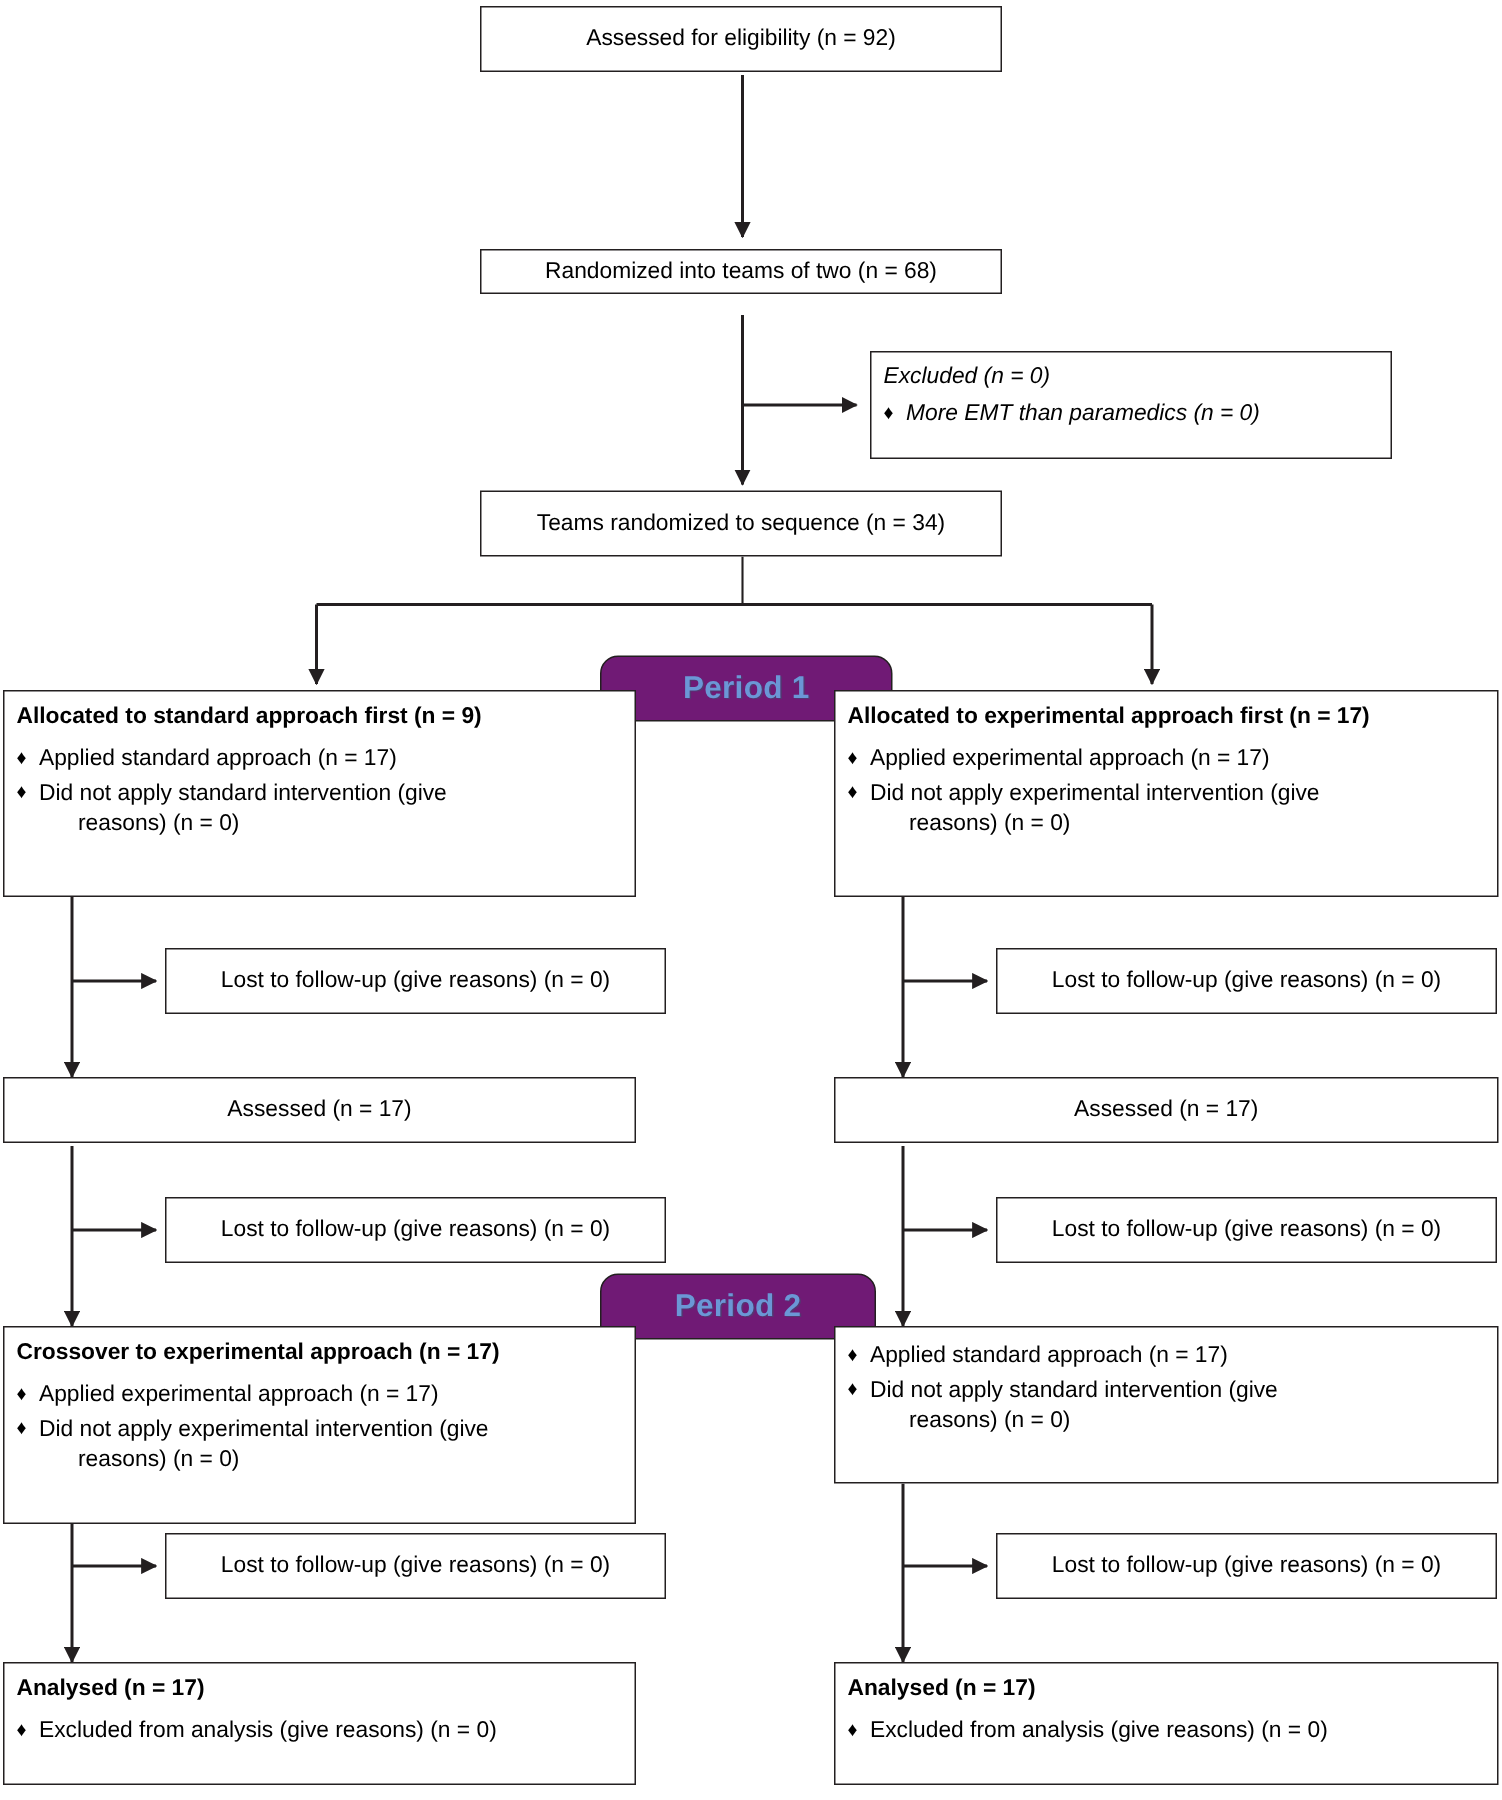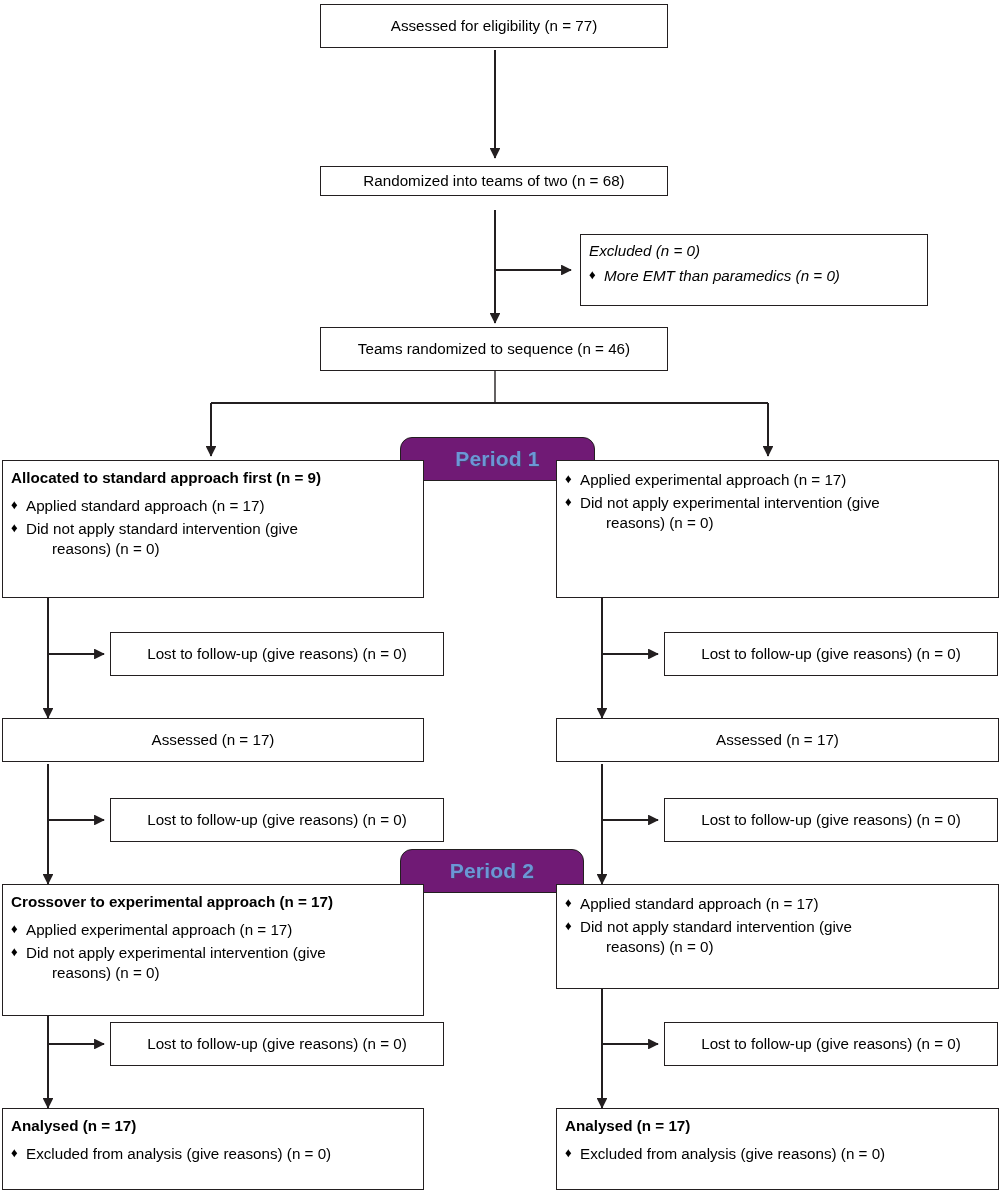--- a/index.html
+++ b/index.html
@@ -102,37 +102,37 @@
       <line x1="602" y1="654" x2="658" y2="654" marker-end="url(#arrow)"></line>
       <line x1="602" y1="764" x2="602" y2="884" marker-end="url(#arrow)"></line>
       <line x1="602" y1="820" x2="658" y2="820" marker-end="url(#arrow)"></line>
 
       <line x1="602" y1="989" x2="602" y2="1108" marker-end="url(#arrow)"></line>
       <line x1="602" y1="1044" x2="658" y2="1044" marker-end="url(#arrow)"></line>
     </g>
   </svg>
 
   <div class="node center" style="left:320px;top:4px;width:348px;height:44px;">
-    <span class="txt">Assessed for eligibility (n = 77)</span>
+    <span class="txt">Assessed for eligibility (n = 92)</span>
   </div>
 
   <div class="node center" style="left:320px;top:166px;width:348px;height:30px;">
     <span class="txt">Randomized into teams of two (n = 68)</span>
   </div>
 
   <div class="node block" style="left:580px;top:234px;width:348px;height:72px;padding-top:8px;font-style:italic;">
     <div class="hdr" style="margin-bottom:8px;font-weight:normal;">Excluded (n = 0)</div>
     <div class="bullet-line">
       <span class="bul">♦</span>
       <span class="btxt">More EMT than paramedics (n = 0)</span>
     </div>
   </div>
 
   <div class="node center" style="left:320px;top:327px;width:348px;height:44px;">
-    <span class="txt">Teams randomized to sequence (n = 46)</span>
+    <span class="txt">Teams randomized to sequence (n = 34)</span>
   </div>
 
   <div class="period-tab" style="left:400px;top:437px;width:193px;height:42px;">
     <span>Period 1</span>
   </div>
 
   <div class="node block" style="left:2px;top:460px;width:422px;height:138px;">
     <div class="hdr">Allocated to standard approach first (n = 9)</div>
     <div class="bullet-line">
       <span class="bul">♦</span>
@@ -141,20 +141,21 @@
     <div class="bullet-line">
       <span class="bul">♦</span>
       <span class="btxt">
         <span>Did not apply standard intervention (give</span>
         <span class="cont">reasons) (n =  0)</span>
       </span>
     </div>
   </div>
 
   <div class="node block" style="left:556px;top:460px;width:443px;height:138px;">
+    <div class="hdr">Allocated to experimental approach first (n = 17)</div>
     <div class="bullet-line">
       <span class="bul">♦</span>
       <span class="btxt">Applied experimental approach (n = 17)</span>
     </div>
     <div class="bullet-line">
       <span class="bul">♦</span>
       <span class="btxt">
         <span>Did not apply experimental intervention (give</span>
         <span class="cont">reasons) (n = 0)</span>
       </span>

